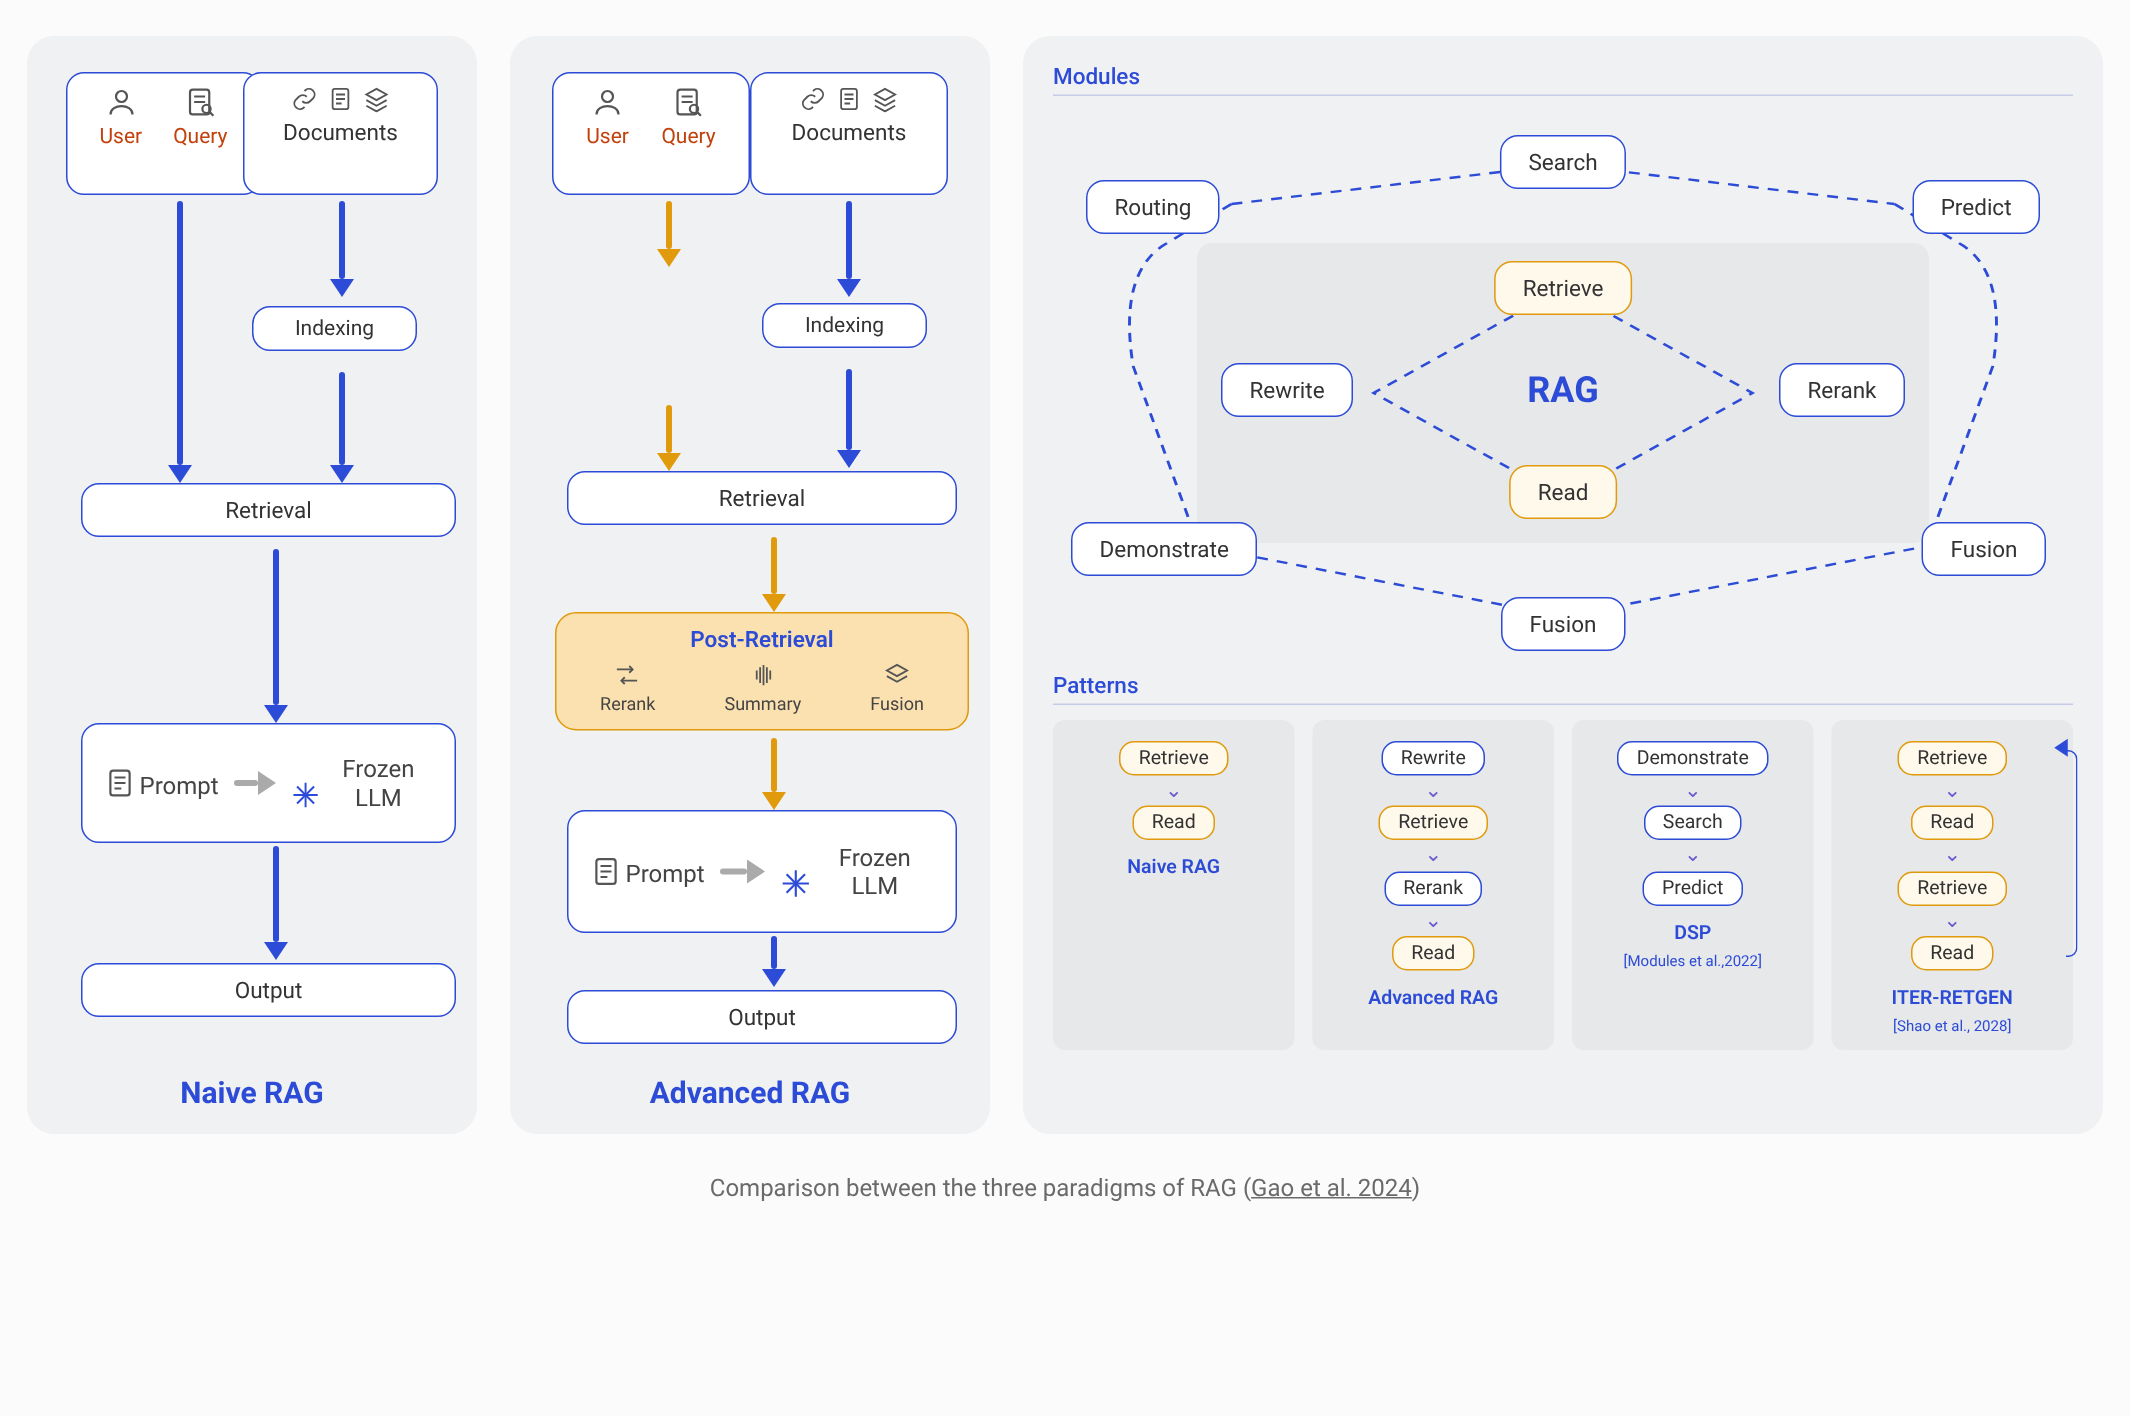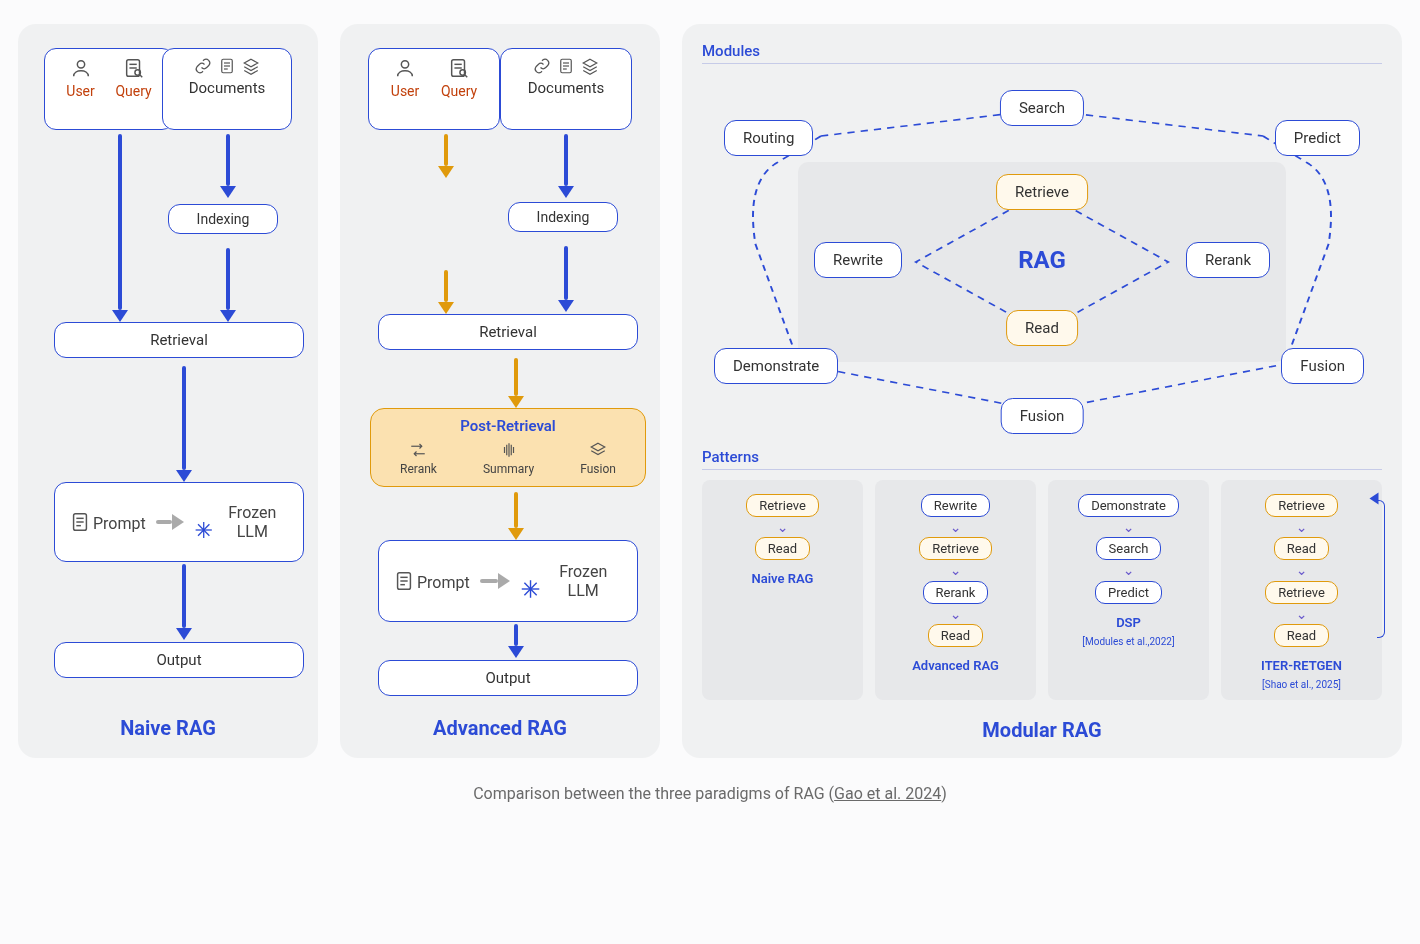--- a/index.html
+++ b/index.html
@@ -485,26 +485,25 @@
         </div>
         <div class="pat-col">
           <div class="step or">Retrieve</div>
           <div class="chev">⌄</div>
           <div class="step or">Read</div>
           <div class="chev">⌄</div>
           <div class="step or">Retrieve</div>
           <div class="chev">⌄</div>
           <div class="step or">Read</div>
           <div class="ptitle">ITER-RETGEN</div>
-          <div class="psub">[Shao et al., 2025]</div>
+          <div class="psub">[Shao et al., 2028]</div>
           <div class="loopline"></div>
           <div class="loophead"></div>
         </div>
       </div>
 
-    <div class="panel-title" style="margin-top:18px;">Modular RAG</div>
   </div>
 
 </div>
 
 <div class="caption">
   <span>Comparison between the three paradigms of RAG (</span><span class="link">Gao et al. 2024</span><span>)</span>
 </div>
 
 </body></html>

